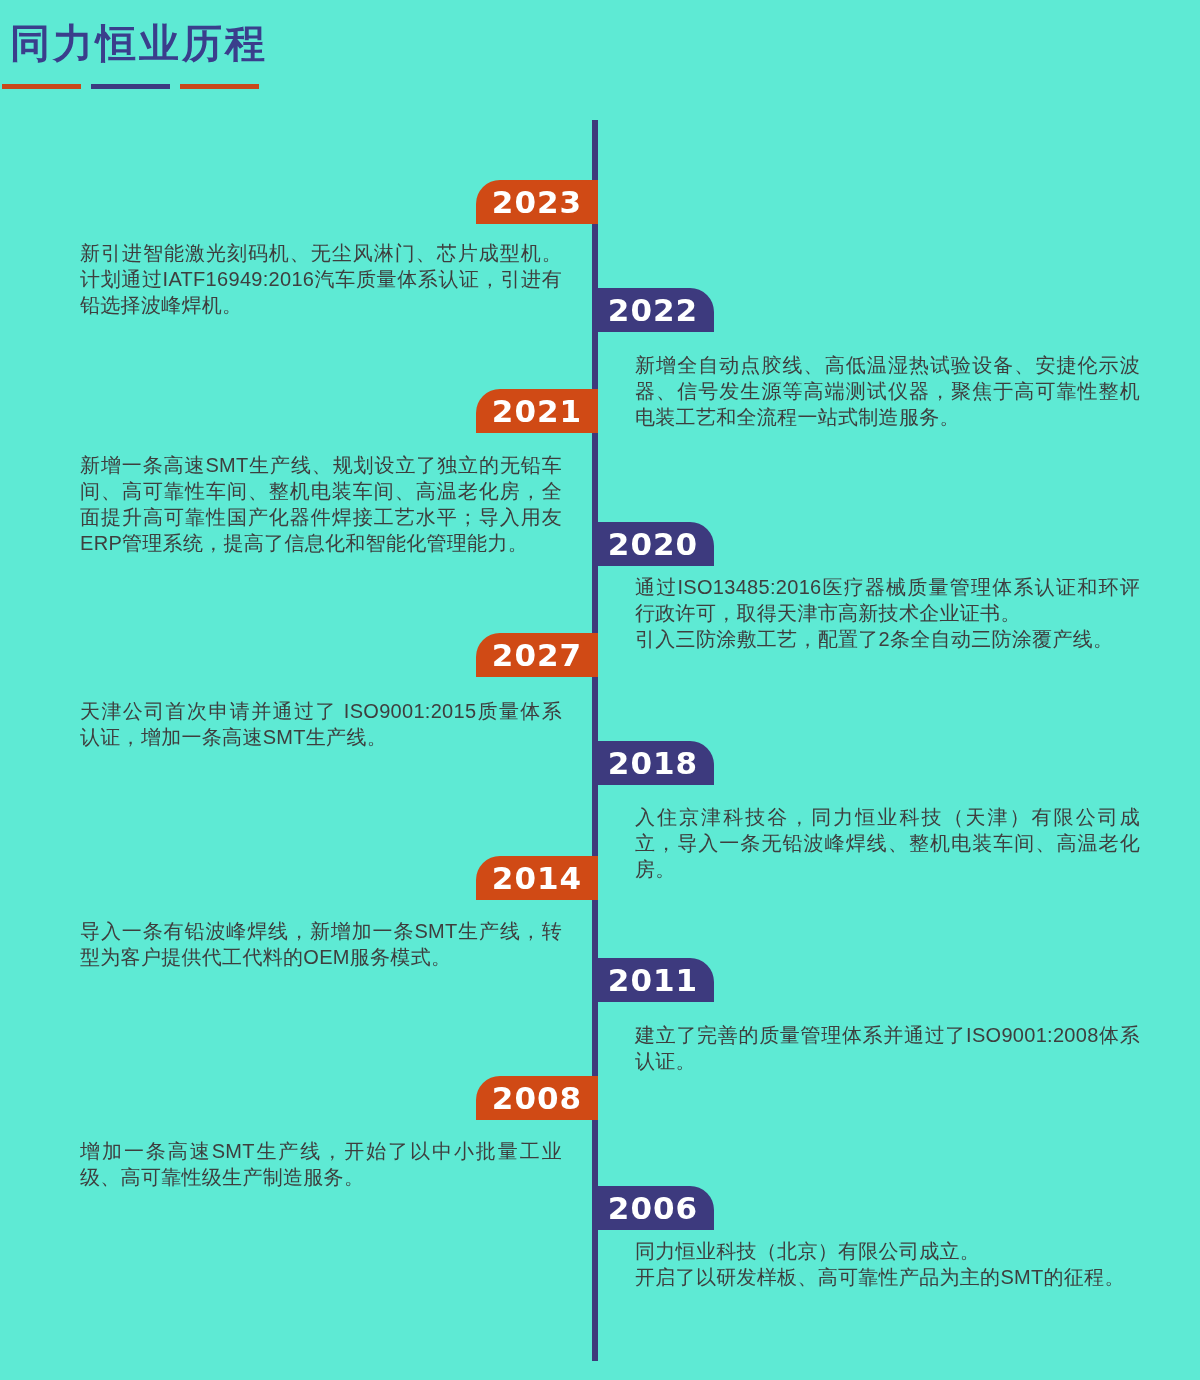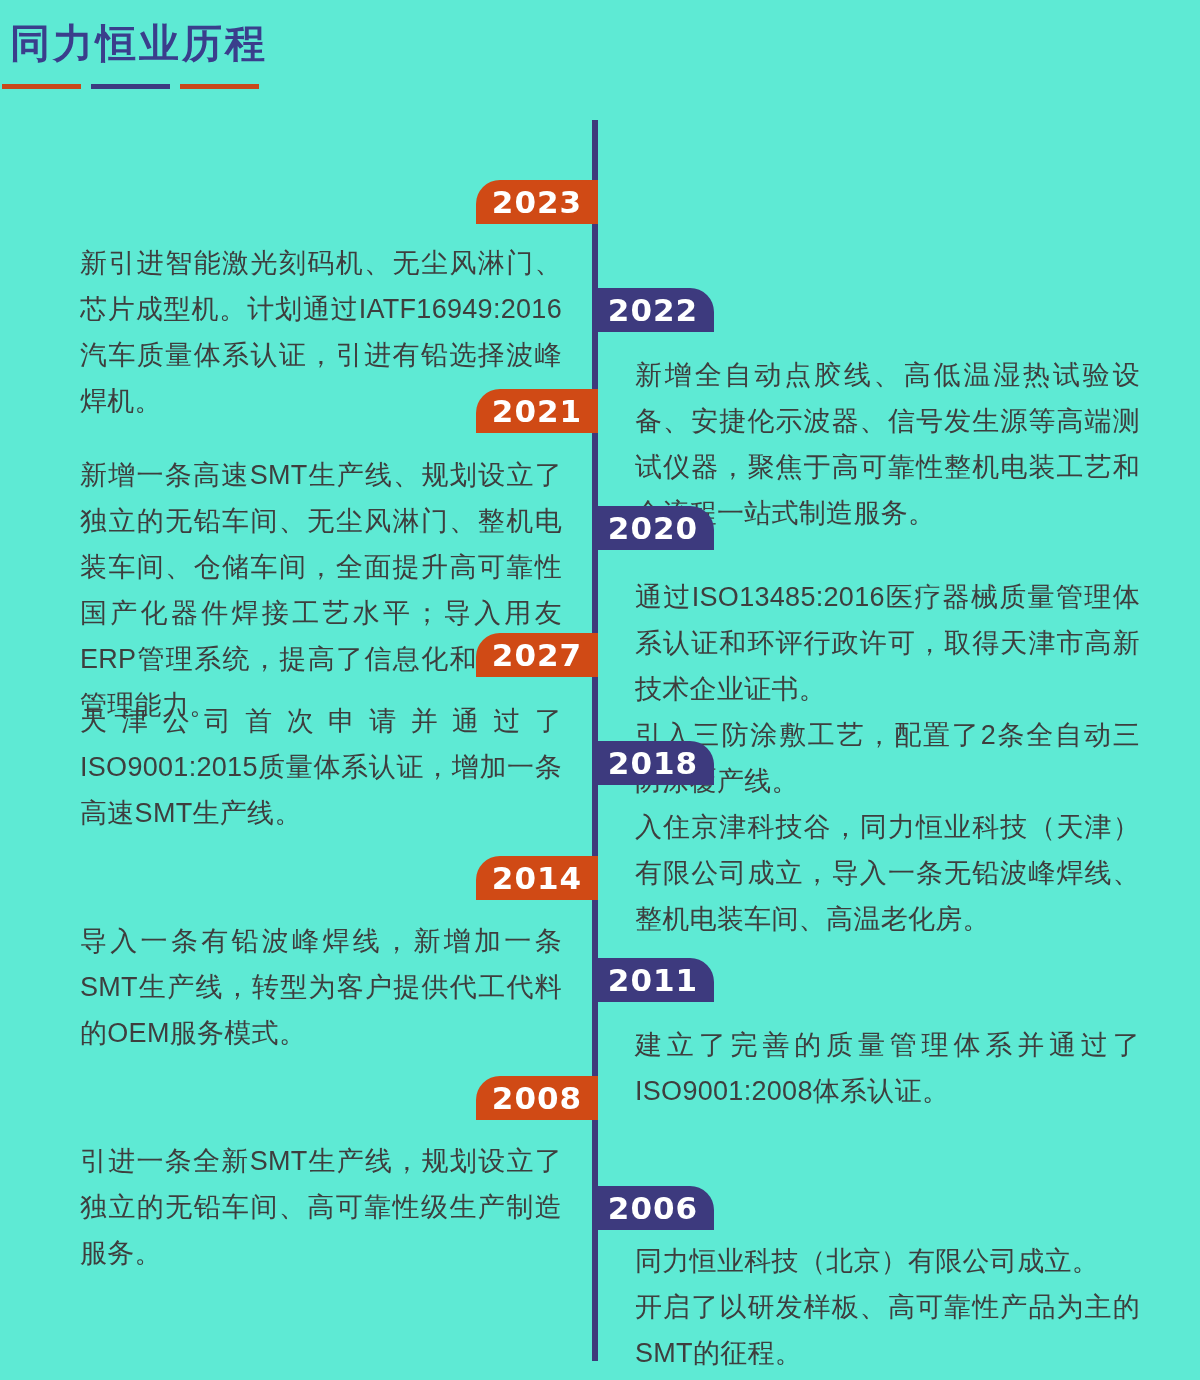--- a/index.html
+++ b/index.html
@@ -30,21 +30,21 @@
   .year-badge{
     position:absolute;width:122px;height:44px;
     line-height:44px;text-align:center;
     color:#ffffff;font-size:31px;font-weight:bold;letter-spacing:1px;
     font-family:"DejaVu Sans","Liberation Sans",sans-serif;
   }
   .year-badge.left{left:476px;background:#d04a15;border-radius:24px 0 0 0;}
   .year-badge.right{left:592px;background:#3d3a7e;border-radius:0 24px 0 0;}
   .event-desc{
     position:absolute;
-    font-size:27px;line-height:46px;color:#3e3e3e;
+    font-size:20px;line-height:26px;color:#3e3e3e;
     letter-spacing:0.3px;
     white-space:pre-line;
     text-align:justify;
   }
   .event-desc.left{left:80px;width:482px;}
   .event-desc.right{left:615px;width:505px;margin-left:20px;}
 </style>
 </head>
 <body>
 
@@ -58,39 +58,39 @@
   <div class="timeline">
     <div class="tl-axis"></div>
 
     <div class="year-badge left" style="top:180px">2023</div>
     <div class="event-desc left" style="top:240px">新引进智能激光刻码机、无尘风淋门、芯片成型机。计划通过IATF16949:2016汽车质量体系认证，引进有铅选择波峰焊机。</div>
 
     <div class="year-badge right" style="top:288px">2022</div>
     <div class="event-desc right" style="top:352px">新增全自动点胶线、高低温湿热试验设备、安捷伦示波器、信号发生源等高端测试仪器，聚焦于高可靠性整机电装工艺和全流程一站式制造服务。</div>
 
     <div class="year-badge left" style="top:389px">2021</div>
-    <div class="event-desc left" style="top:452px">新增一条高速SMT生产线、规划设立了独立的无铅车间、无尘风淋门、整机电装车间、仓储车间，全面提升高可靠性国产化器件焊接工艺水平；导入用友ERP管理系统，提高了信息化和智能化管理能力。</div>
+    <div class="event-desc left" style="top:452px">新增一条高速SMT生产线、规划设立了独立的无铅车间、高可靠性车间、整机电装车间、高温老化房，全面提升高可靠性国产化器件焊接工艺水平；导入用友ERP管理系统，提高了信息化和智能化管理能力。</div>
 
-    <div class="year-badge right" style="top:506px">2020</div>
+    <div class="year-badge right" style="top:522px">2020</div>
     <div class="event-desc right" style="top:574px">通过ISO13485:2016医疗器械质量管理体系认证和环评行政许可，取得天津市高新技术企业证书。
 引入三防涂敷工艺，配置了2条全自动三防涂覆产线。</div>
 
     <div class="year-badge left" style="top:633px">2027</div>
     <div class="event-desc left" style="top:698px">天津公司首次申请并通过了 ISO9001:2015质量体系认证，增加一条高速SMT生产线。</div>
 
     <div class="year-badge right" style="top:741px">2018</div>
     <div class="event-desc right" style="top:804px">入住京津科技谷，同力恒业科技（天津）有限公司成立，导入一条无铅波峰焊线、整机电装车间、高温老化房。</div>
 
     <div class="year-badge left" style="top:856px">2014</div>
     <div class="event-desc left" style="top:918px">导入一条有铅波峰焊线，新增加一条SMT生产线，转型为客户提供代工代料的OEM服务模式。</div>
 
     <div class="year-badge right" style="top:958px">2011</div>
     <div class="event-desc right" style="top:1022px">建立了完善的质量管理体系并通过了ISO9001:2008体系认证。</div>
 
     <div class="year-badge left" style="top:1076px">2008</div>
-    <div class="event-desc left" style="top:1138px">引进一条全新SMT生产线，规划设立了独立的无铅车间、高可靠性级生产制造服务。</div>
+    <div class="event-desc left" style="top:1138px">增加一条高速SMT生产线，开始了以中小批量工业级、高可靠性级生产制造服务。</div>
 
     <div class="year-badge right" style="top:1186px">2006</div>
     <div class="event-desc right" style="top:1238px">同力恒业科技（北京）有限公司成立。
 开启了以研发样板、高可靠性产品为主的SMT的征程。</div>
 
   </div>
 </div>
 
 </body></html>

